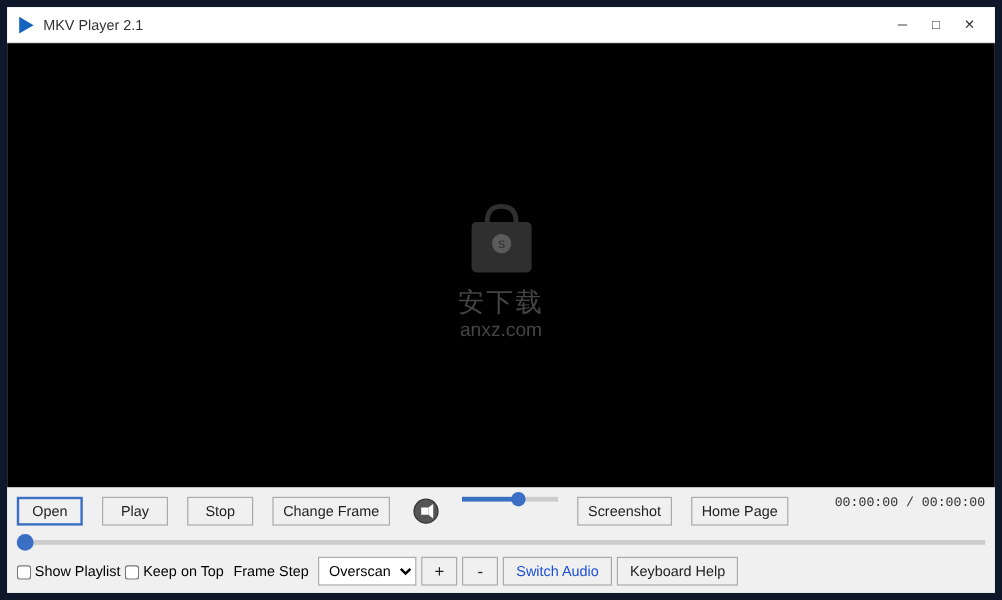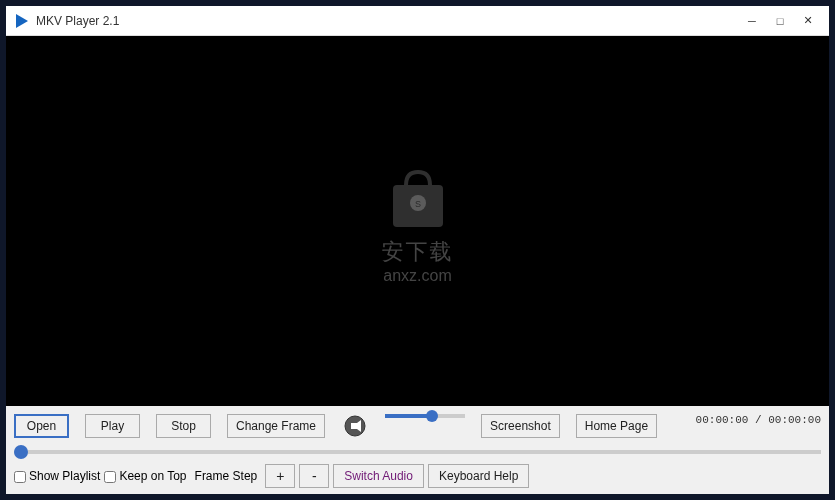--- a/index.html
+++ b/index.html
@@ -217,21 +217,21 @@
       font-size: 14px;
       color: #222;
     }
     .switch-btn {
       height: 24px;
       padding: 0 10px;
       border: 1px solid #aaa;
       background: #f0f0f0;
       cursor: pointer;
       font-size: 12px;
-      color: #701a75;
+      color: #1d4ed8;
       white-space: nowrap;
     }
     .keyboard-btn {
       height: 24px;
       padding: 0 10px;
       border: 1px solid #aaa;
       background: #f0f0f0;
       cursor: pointer;
       font-size: 12px;
       color: #222;
@@ -304,19 +304,25 @@
     <div class="control-row-2">
       <label class="checkbox-label">
         <input type="checkbox" style="">
         <span>Show Playlist</span>
       </label>
       <label class="checkbox-label">
         <input type="checkbox" style="">
         <span>Keep on Top</span>
       </label>
       <span class="frame-step-label">Frame Step</span>
+      <select class="overscan-select">
+        <option>Overscan</option>
+        <option>None</option>
+        <option>Crop</option>
+        <option>Stretch</option>
+      </select>
       <button class="small-btn">+</button>
       <button class="small-btn">-</button>
       <button class="switch-btn">Switch Audio</button>
       <button class="keyboard-btn">Keyboard Help</button>
     </div>
   </div>
 </div>
 
 </body></html>

